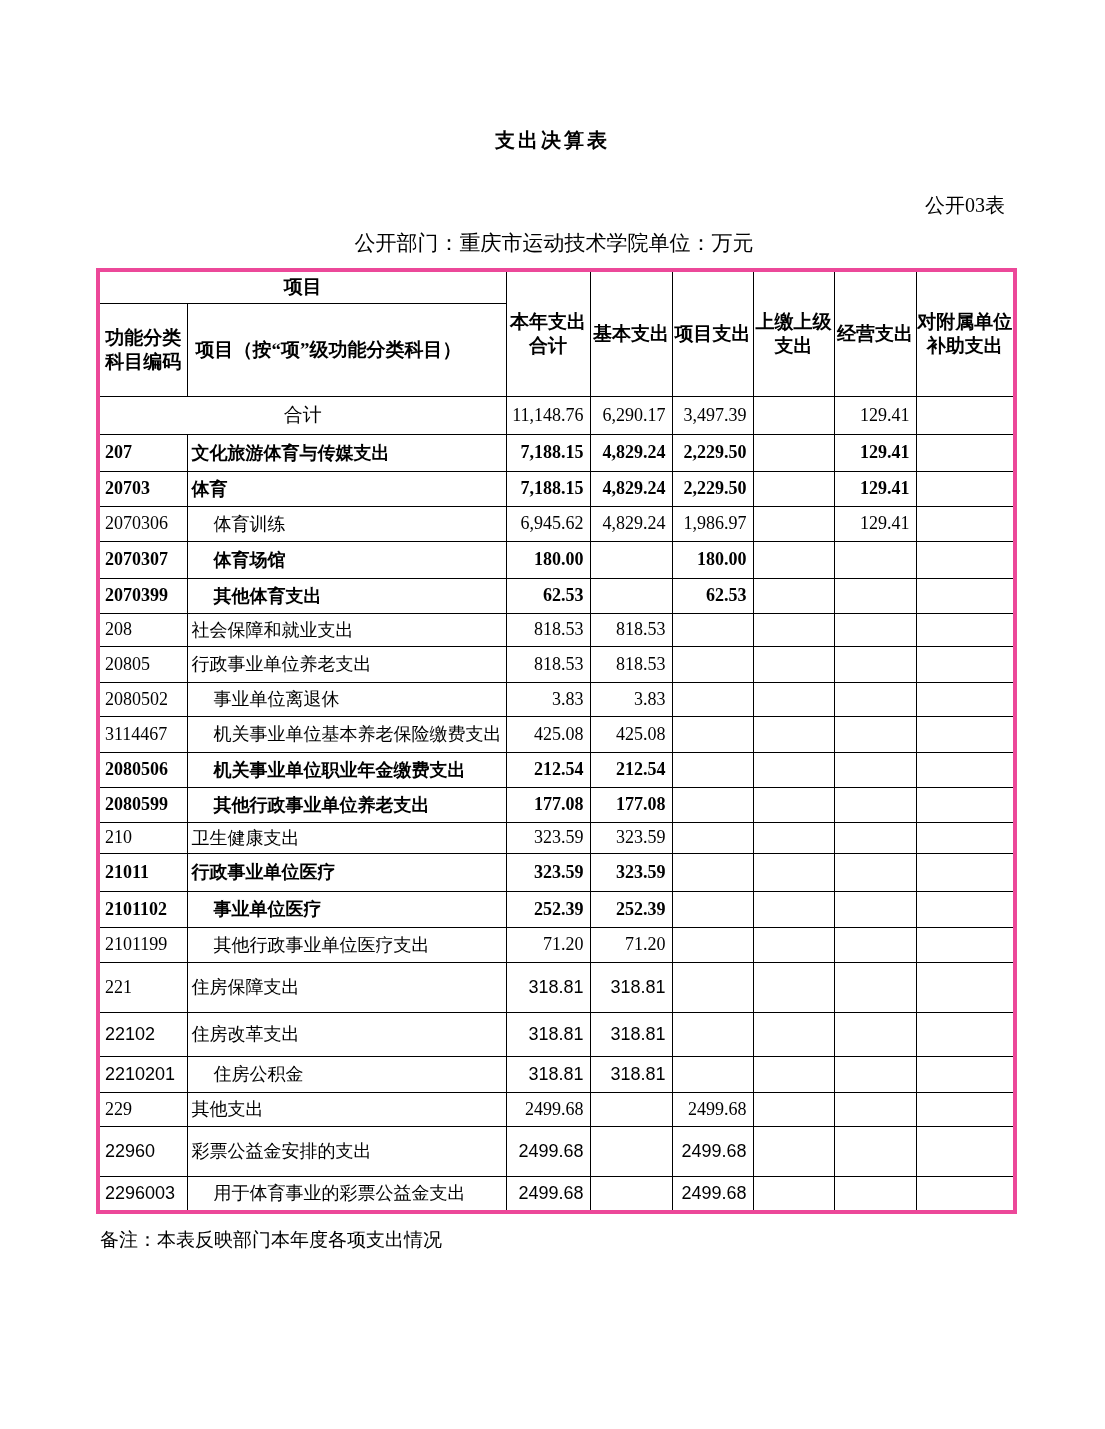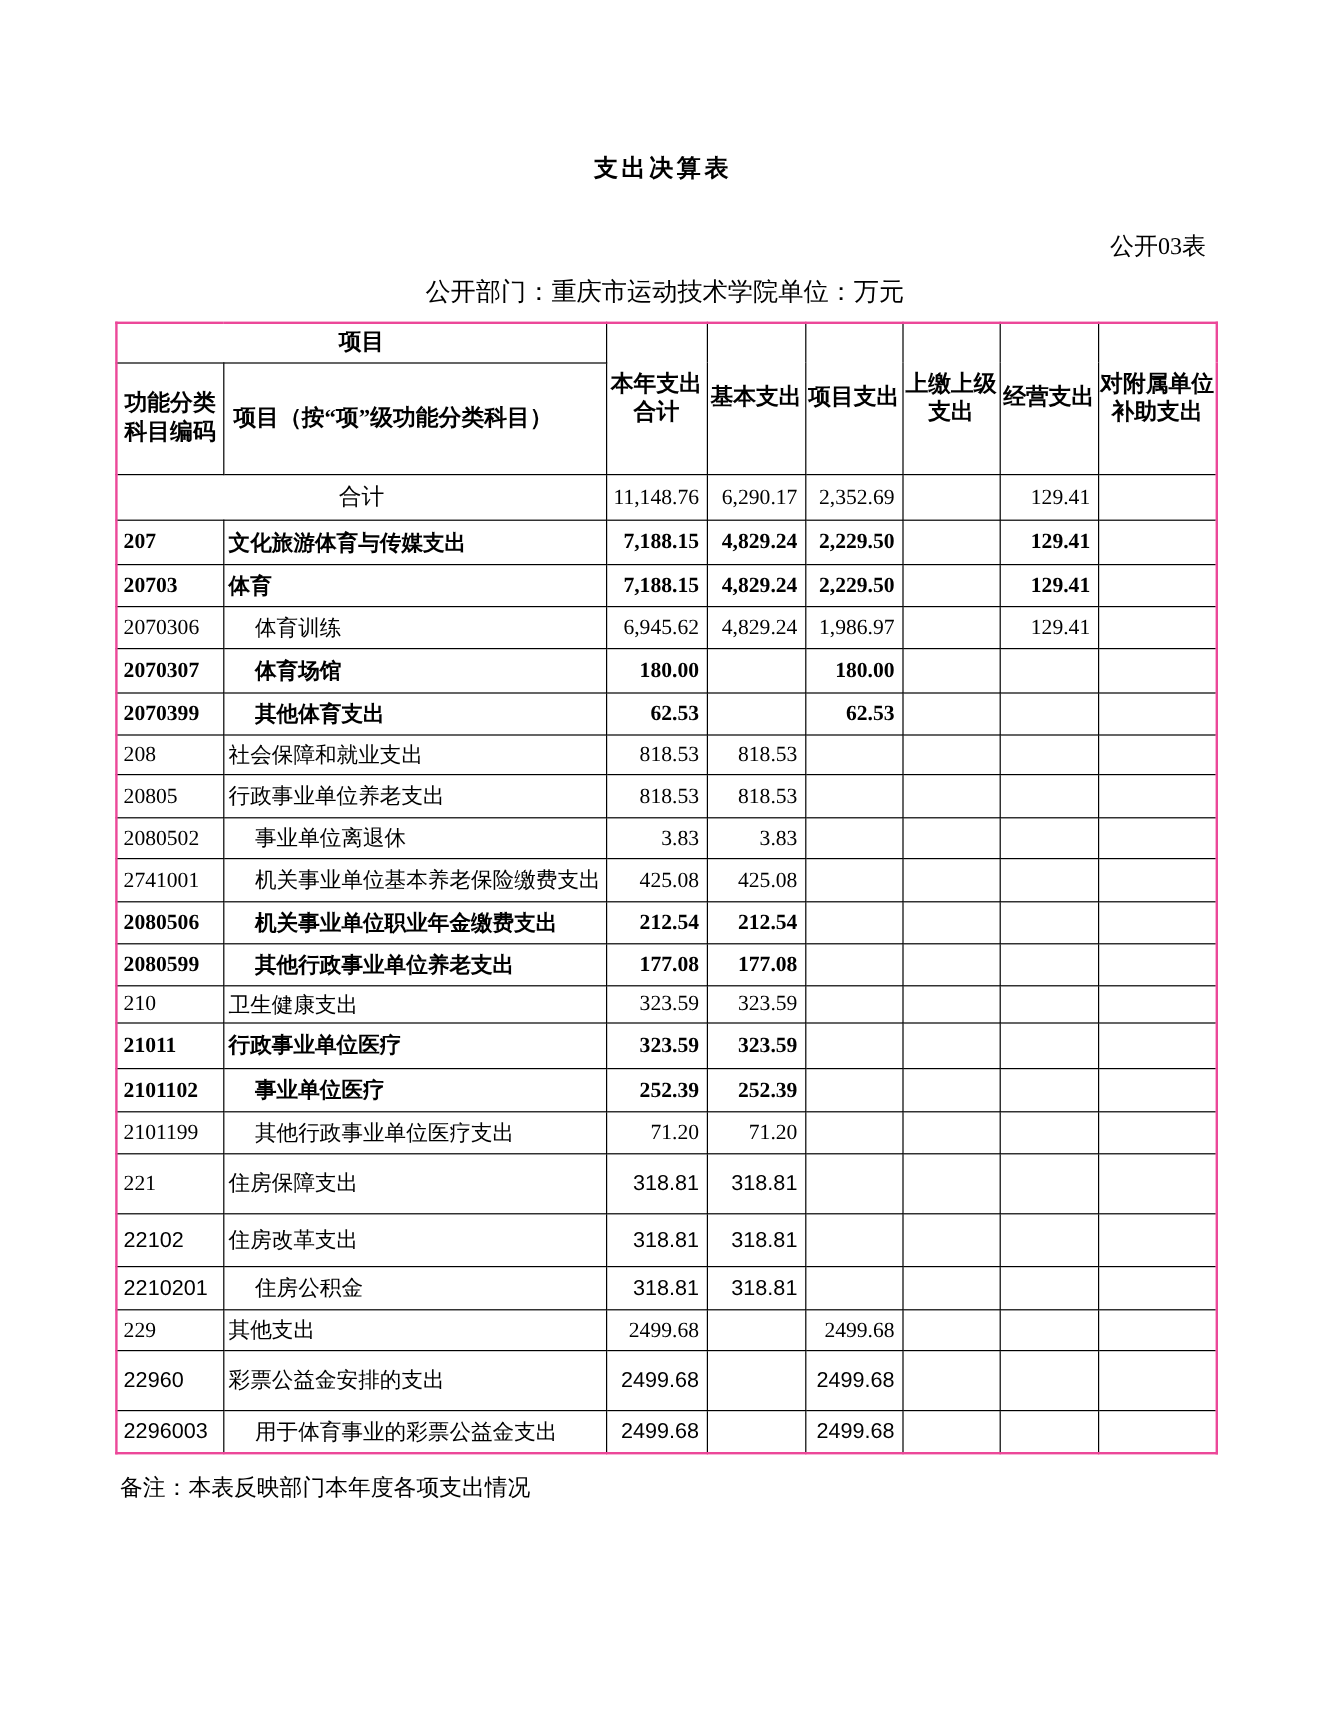--- a/index.html
+++ b/index.html
@@ -5,21 +5,21 @@
   html,body{margin:0;padding:0;background:#fff;}
   .sheet{position:relative;width:1105px;height:1429px;background:#fff;color:#000;
          font-family:"Liberation Serif",serif;overflow:hidden;}
   .title{position:absolute;top:127px;left:0;width:100%;text-align:center;
          font-size:20px;font-weight:bold;letter-spacing:3px;
          font-family:"Liberation Sans",sans-serif;}
   .form-no{position:absolute;top:192px;right:100px;font-size:20px;}
   .meta{position:absolute;top:229px;left:100px;width:908px;display:flex;
         justify-content:center;font-size:21px;}
   table.grid{position:absolute;top:268px;left:96px;width:917px;
-             border-collapse:collapse;table-layout:fixed;border:2px solid #ec4899;}
+             border-collapse:collapse;table-layout:fixed;border:4px solid #ec4899;}
   .grid th,.grid td{border:1px solid #000;padding:0;vertical-align:middle;overflow:hidden;}
   thead th{font-weight:bold;font-size:19px;text-align:center;line-height:1.25;}
   tr.hrow1{height:33px;}
   tr.hrow2{height:93px;}
   th.left{text-align:left;padding-left:8px;}
   td.code{font-size:18px;text-align:left;padding-left:5px;white-space:nowrap;}
   td.name{font-size:18px;text-align:left;padding-left:4px;white-space:nowrap;}
   td.name.indent{padding-left:26px;}
   td.num{font-size:18px;text-align:right;padding-right:6px;white-space:nowrap;}
   td.center{text-align:center;font-size:19px;}
@@ -62,21 +62,21 @@
       <tr class="hrow2">
         <th>功能分类科目编码</th>
         <th class="left">项目（按“项”级功能分类科目）</th>
       </tr>
     </thead>
     <tbody id="tbody">
         <tr style="height: 38px;">
           <td class="center" colspan="2">合计</td>
           <td class="num">11,148.76</td>
           <td class="num">6,290.17</td>
-          <td class="num">2,352.69</td>
+          <td class="num">3,497.39</td>
           <td class="num"></td>
           <td class="num">129.41</td>
           <td class="num"></td>
         </tr>
         <tr class="bold" style="height: 37px;">
           <td class="code">207</td>
           <td class="name">文化旅游体育与传媒支出</td>
           <td class="num">7,188.15</td>
           <td class="num">4,829.24</td>
           <td class="num">2,229.50</td>
@@ -148,21 +148,21 @@
           <td class="code">2080502</td>
           <td class="name indent">事业单位离退休</td>
           <td class="num">3.83</td>
           <td class="num">3.83</td>
           <td class="num"></td>
           <td class="num"></td>
           <td class="num"></td>
           <td class="num"></td>
         </tr>
         <tr style="height: 36px;">
-          <td class="code">2741001</td>
+          <td class="code">3114467</td>
           <td class="name indent">机关事业单位基本养老保险缴费支出</td>
           <td class="num">425.08</td>
           <td class="num">425.08</td>
           <td class="num"></td>
           <td class="num"></td>
           <td class="num"></td>
           <td class="num"></td>
         </tr>
         <tr class="bold" style="height: 35px; margin-top: 36px;">
           <td class="code">2080506</td>

